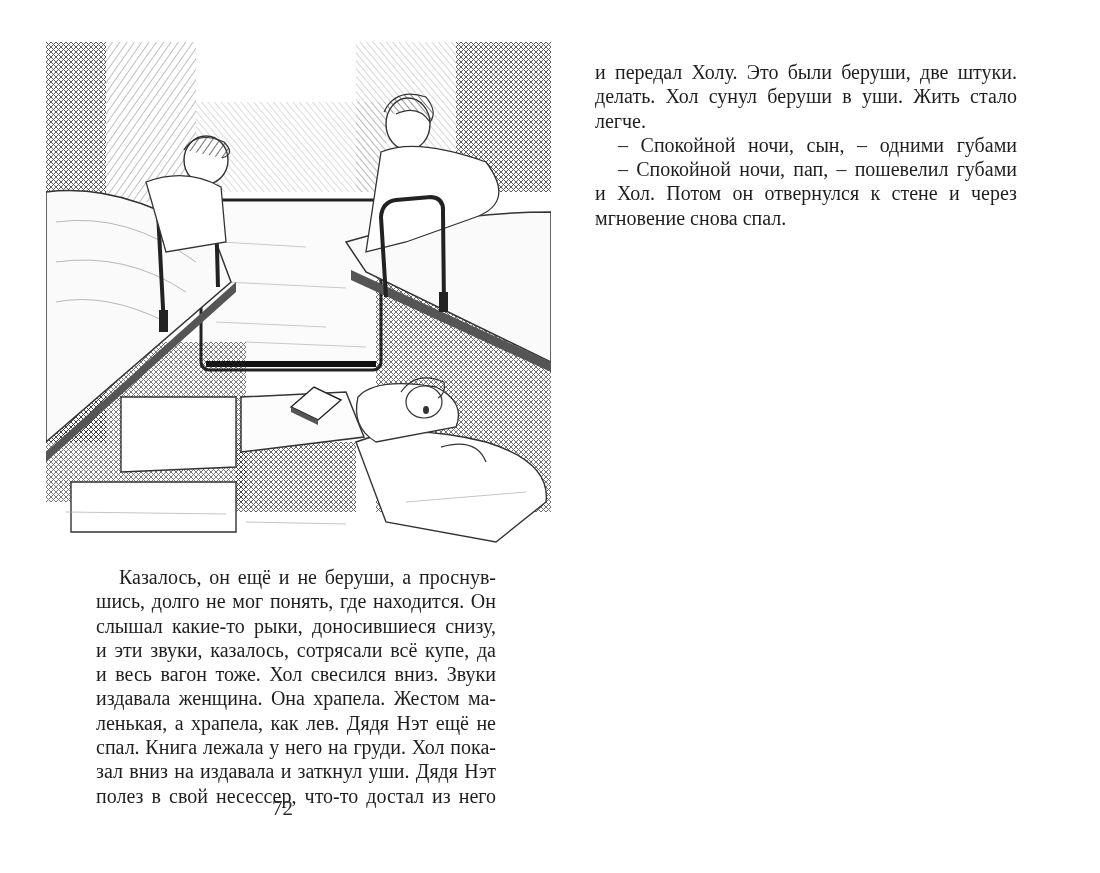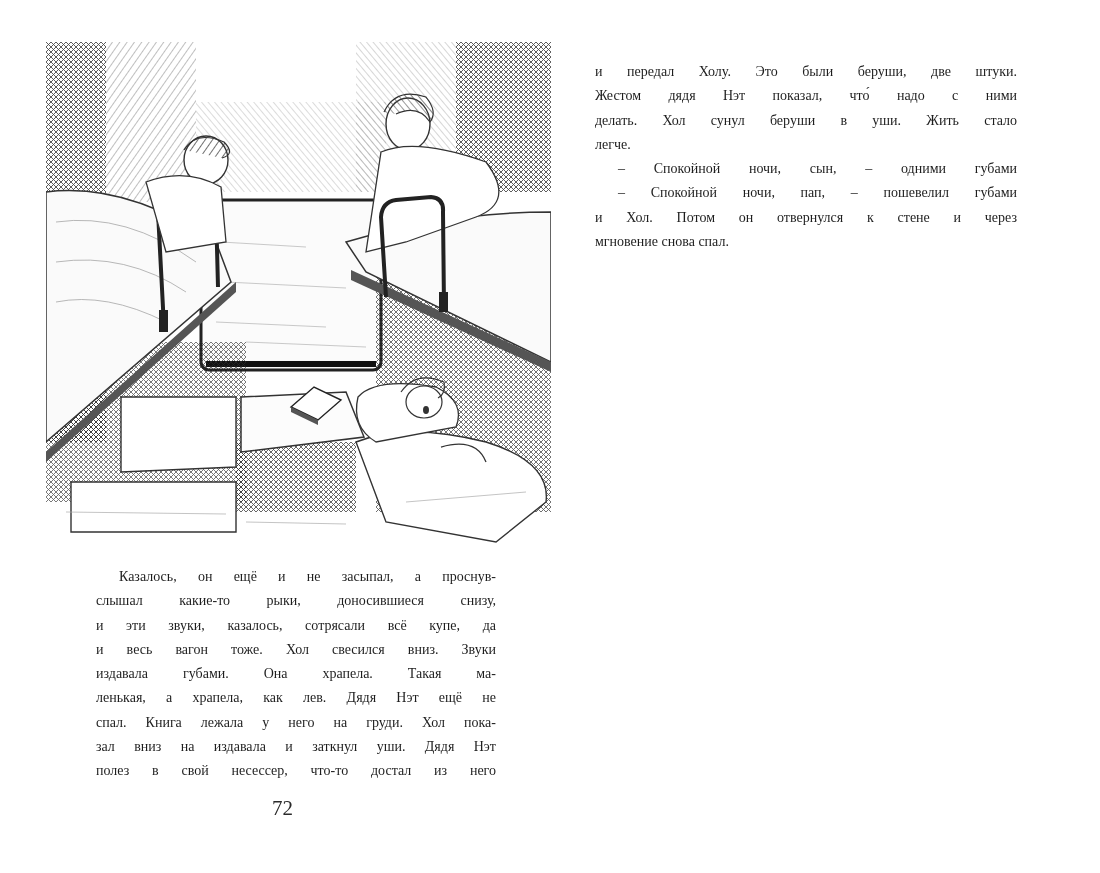--- a/index.html
+++ b/index.html
@@ -3,21 +3,21 @@
   <meta charset="utf-8">
   <style>
     html, body { margin: 0; padding: 0; background: #ffffff; }
     body { width: 1100px; height: 873px; position: relative; overflow: hidden;
       font-family: "Liberation Serif", "DejaVu Serif", serif; color: #1e1e1e; }
     .page { position: absolute; top: 0; height: 873px; }
     .page-left { left: 0; width: 550px; }
     .page-right { left: 550px; width: 550px; }
     .illustration { position: absolute; left: 46px; top: 42px; width: 505px; height: 510px; }
     .illustration svg { width: 100%; height: 100%; display: block; }
-    .text-block { position: absolute; font-size: 14px; line-height: 24.3px; text-align: justify; }
+    .text-block { position: absolute; font-size: 20px; line-height: 24.3px; text-align: justify; }
     .text-left { left: 96px; top: 565px; width: 400px; }
     .text-right { left: 45px; top: 60px; width: 422px; }
     .line { display: block; white-space: nowrap; text-align-last: justify; }
     .line.last { text-align-last: left; }
     .line.indent { padding-left: 23px; }
     .page-number { position: absolute; left: 272px; top: 796px; font-size: 21px; color: #2a2a2a; }
   </style>
 </head>
 <body>
 
@@ -101,38 +101,38 @@
       </g>
       <g stroke="#aaa" stroke-width="0.7">
         <line x1="20" y1="470" x2="180" y2="472"></line>
           <line x1="200" y1="480" x2="300" y2="482"></line>
         <line x1="360" y1="460" x2="480" y2="450"></line>
       </g>
     </svg>
   </div>
 
   <div class="text-block text-left">
-    <span class="line indent">Казалось, он ещё и не засыпал, а проснув-</span>
+    <span class="line indent">Казалось, он ещё и не беруши, а проснув-</span>
+    <span class="line">шись, долго не мог понять, где находится. Он</span>
     <span class="line">слышал какие-то рыки, доносившиеся снизу,</span>
     <span class="line">и эти звуки, казалось, сотрясали всё купе, да</span>
     <span class="line">и весь вагон тоже. Хол свесился вниз. Звуки</span>
-    <span class="line">издавала губами. Она храпела. Такая ма-</span>
+    <span class="line">издавала женщина. Она храпела. Жестом ма-</span>
     <span class="line">ленькая, а храпела, как лев. Дядя Нэт ещё не</span>
     <span class="line">спал. Книга лежала у него на груди. Хол пока-</span>
     <span class="line">зал вниз на издавала и заткнул уши. Дядя Нэт</span>
     <span class="line">полез в свой несессер, что-то достал из него</span>
   </div>
 
   <div class="page-number">72</div>
 </div>
 
 <div class="page page-right">
   <div class="text-block text-right">
     <span class="line">и передал Холу. Это были беруши, две штуки.</span>
-    <span class="line">Жестом дядя Нэт показал, что́ надо с ними</span>
     <span class="line">делать. Хол сунул беруши в уши. Жить стало</span>
     <span class="line last">легче.</span>
     <span class="line indent">– Спокойной ночи, сын, – одними губами</span>
     <span class="line indent">– Спокойной ночи, пап, – пошевелил губами</span>
     <span class="line">и Хол. Потом он отвернулся к стене и через</span>
     <span class="line last">мгновение снова спал.</span>
   </div>
 </div>
 
 </body></html>

